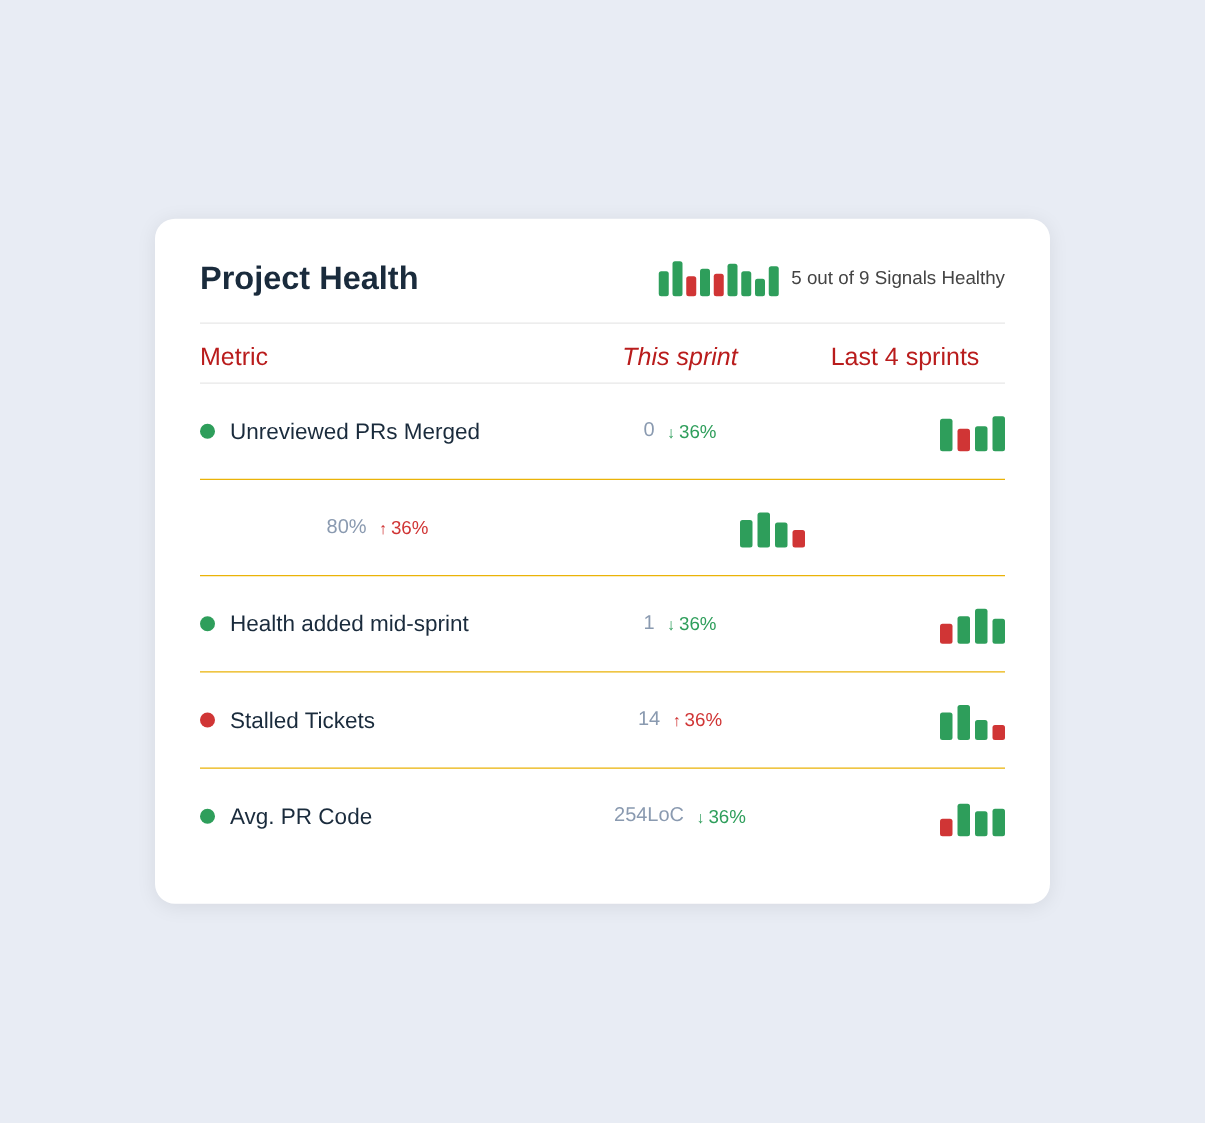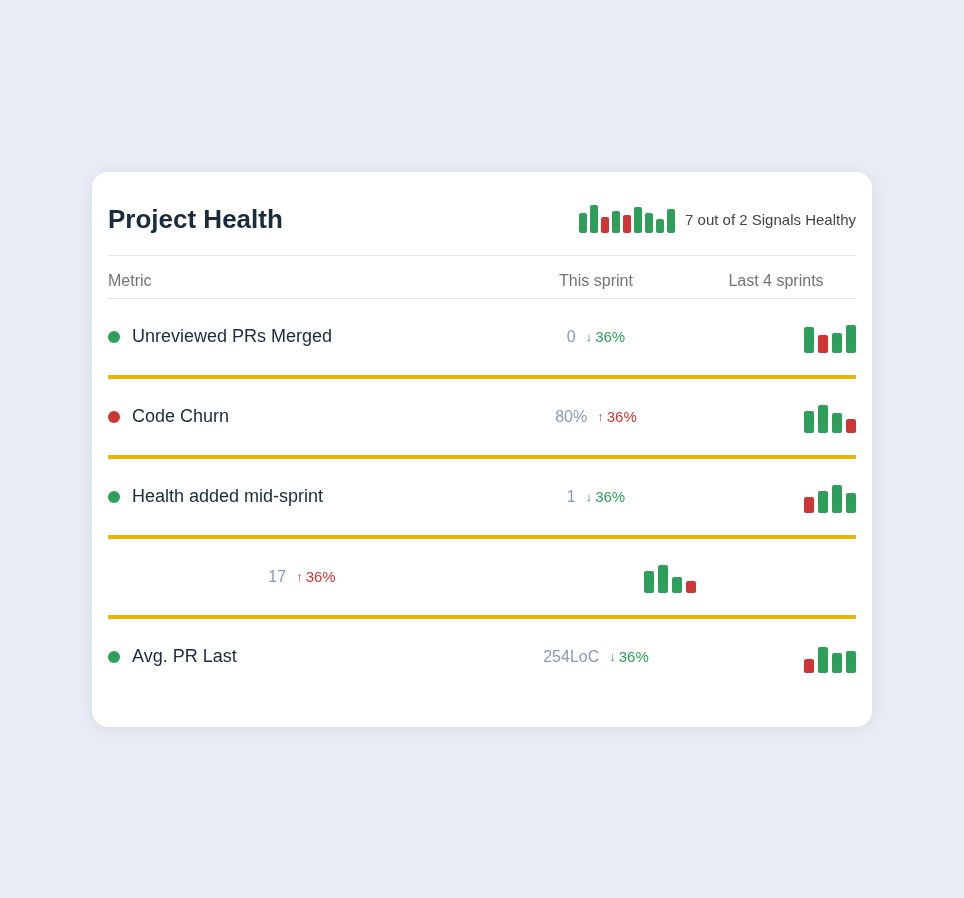--- a/index.html
+++ b/index.html
@@ -9,22 +9,22 @@
       display: flex;
       align-items: center;
       justify-content: center;
       min-height: 100vh;
       font-family: -apple-system, BlinkMacSystemFont, 'Segoe UI', sans-serif;
     }
 
     .card {
       background: #ffffff;
       border-radius: 16px;
-      padding: 32px 16px;
-      width: 780px;
+      padding: 32px 36px;
+      width: 716px;
       box-shadow: 0 2px 16px rgba(0,0,0,0.08);
     }
 
     .card-header {
       display: flex;
       align-items: center;
       justify-content: space-between;
       padding-bottom: 20px;
       border-bottom: 1px solid #e8e8e8;
     }
@@ -59,34 +59,34 @@
     }
 
     .table-header {
       display: grid;
       grid-template-columns: 1fr 200px 160px;
       padding: 16px 0 8px 0;
       border-bottom: 1px solid #e8e8e8;
     }
 
     .col-label {
-      font-size: 16px;
-      color: #737373;
+      font-size: 20px;
+      color: #b91c1c;
       font-weight: 400;
     }
 
-    .col-label.center { text-align: center; }
+    .col-label.center { text-align: center; font-style: italic; }
     .col-label.right { text-align: center; }
 
     .metric-row {
       display: grid;
       grid-template-columns: 1fr 200px 160px;
       align-items: center;
       padding: 22px 0;
-      border-bottom: 4px solid #eab308;
+      border-bottom: 1px solid #eab308;
     }
 
     .metric-row:last-child {
       border-bottom: none;
     }
 
     .metric-name {
       display: flex;
       align-items: center;
       gap: 12px;
@@ -158,21 +158,21 @@
           <div class="signal-bar" style="height: 20px; background: rgb(46, 158, 91);"></div>
           <div class="signal-bar" style="height: 28px; background: rgb(46, 158, 91);"></div>
           <div class="signal-bar" style="height: 16px; background: rgb(208, 53, 53);"></div>
           <div class="signal-bar" style="height: 22px; background: rgb(46, 158, 91);"></div>
           <div class="signal-bar" style="height: 18px; background: rgb(208, 53, 53);"></div>
           <div class="signal-bar" style="height: 26px; background: rgb(46, 158, 91);"></div>
           <div class="signal-bar" style="height: 20px; background: rgb(46, 158, 91);"></div>
           <div class="signal-bar" style="height: 14px; background: rgb(46, 158, 91);"></div>
           <div class="signal-bar" style="height: 24px; background: rgb(46, 158, 91);"></div>
         </div>
-      <span class="signal-text">7 out of 2 Signals Healthy</span>
+      <span class="signal-text">5 out of 9 Signals Healthy</span>
     </div>
   </div>
 
   <div class="table-header">
     <span class="col-label">Metric</span>
     <span class="col-label center">This sprint</span>
     <span class="col-label right">Last 4 sprints</span>
   </div>
 
   <div id="metrics-container">
@@ -189,24 +189,20 @@
           </div>
         </div>
         <div class="metric-chart">
           <div class="chart-bar" style="height: 26px; background: rgb(46, 158, 91);"></div>
           <div class="chart-bar" style="height: 18px; background: rgb(208, 53, 53);"></div>
           <div class="chart-bar" style="height: 20px; background: rgb(46, 158, 91);"></div>
           <div class="chart-bar" style="height: 28px; background: rgb(46, 158, 91);"></div>
         </div>
       </div>
       <div class="metric-row">
-        <div class="metric-name">
-          <span class="dot dot-red"></span>
-          <span>Code Churn</span>
-        </div>
         <div class="metric-sprint">
           <span class="metric-value">80%</span>
           <div class="change change-up">
             <span class="arrow-icon">↑</span>
             <span>36%</span>
           </div>
         </div>
         <div class="metric-chart">
           <div class="chart-bar" style="height: 22px; background: rgb(46, 158, 91);"></div>
           <div class="chart-bar" style="height: 28px; background: rgb(46, 158, 91);"></div>
@@ -227,38 +223,42 @@
           </div>
         </div>
         <div class="metric-chart">
           <div class="chart-bar" style="height: 16px; background: rgb(208, 53, 53);"></div>
           <div class="chart-bar" style="height: 22px; background: rgb(46, 158, 91);"></div>
           <div class="chart-bar" style="height: 28px; background: rgb(46, 158, 91);"></div>
           <div class="chart-bar" style="height: 20px; background: rgb(46, 158, 91);"></div>
         </div>
       </div>
       <div class="metric-row">
-        <div class="metric-sprint">
-          <span class="metric-value">17</span>
+        <div class="metric-name">
+          <span class="dot dot-red"></span>
+          <span>Stalled Tickets</span>
+        </div>
+        <div class="metric-sprint">
+          <span class="metric-value">14</span>
           <div class="change change-up">
             <span class="arrow-icon">↑</span>
             <span>36%</span>
           </div>
         </div>
         <div class="metric-chart">
           <div class="chart-bar" style="height: 22px; background: rgb(46, 158, 91);"></div>
           <div class="chart-bar" style="height: 28px; background: rgb(46, 158, 91);"></div>
           <div class="chart-bar" style="height: 16px; background: rgb(46, 158, 91);"></div>
           <div class="chart-bar" style="height: 12px; background: rgb(208, 53, 53);"></div>
         </div>
       </div>
       <div class="metric-row">
         <div class="metric-name">
           <span class="dot dot-green"></span>
-          <span>Avg. PR Last</span>
+          <span>Avg. PR Code</span>
         </div>
         <div class="metric-sprint">
           <span class="metric-value">254LoC</span>
           <div class="change change-down">
             <span class="arrow-icon">↓</span>
             <span>36%</span>
           </div>
         </div>
         <div class="metric-chart">
           <div class="chart-bar" style="height: 14px; background: rgb(208, 53, 53);"></div>

